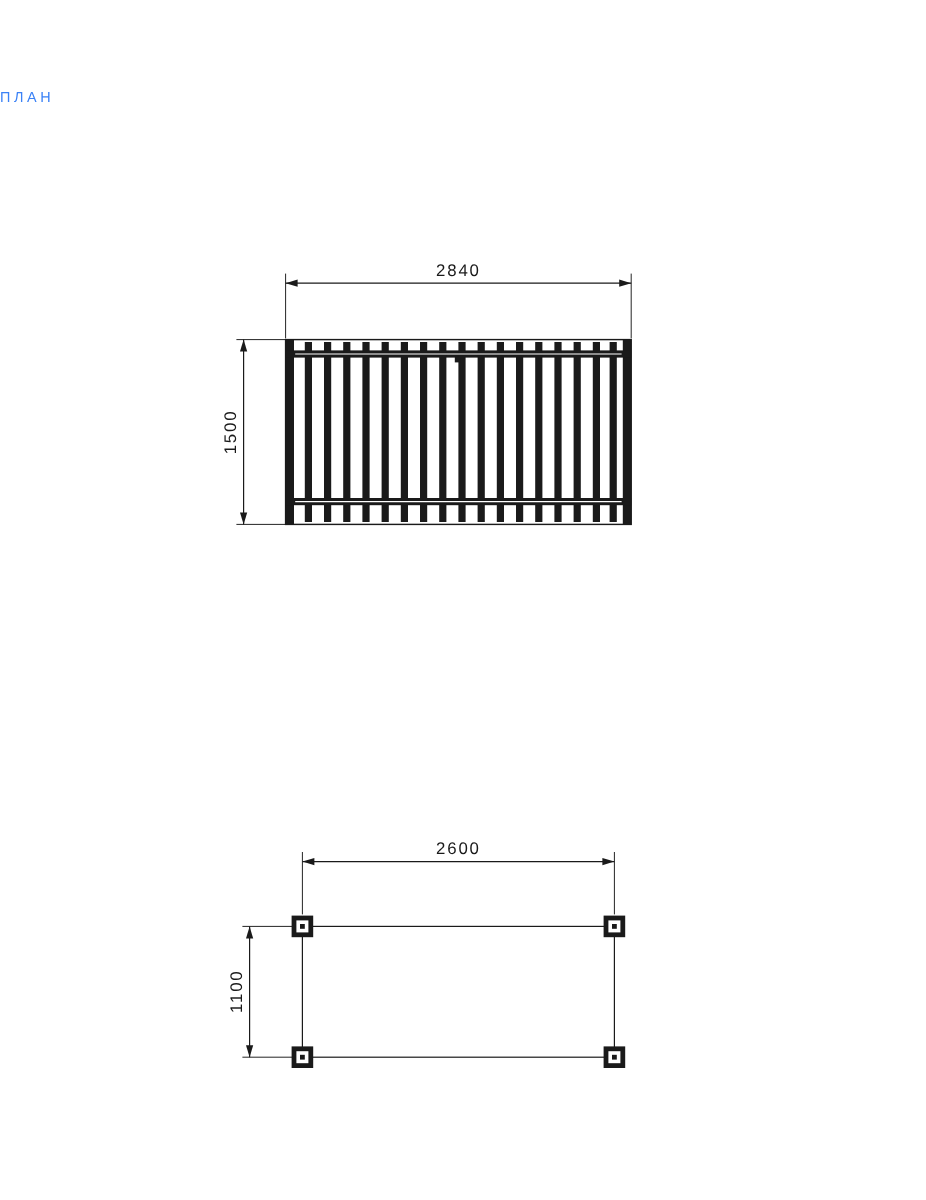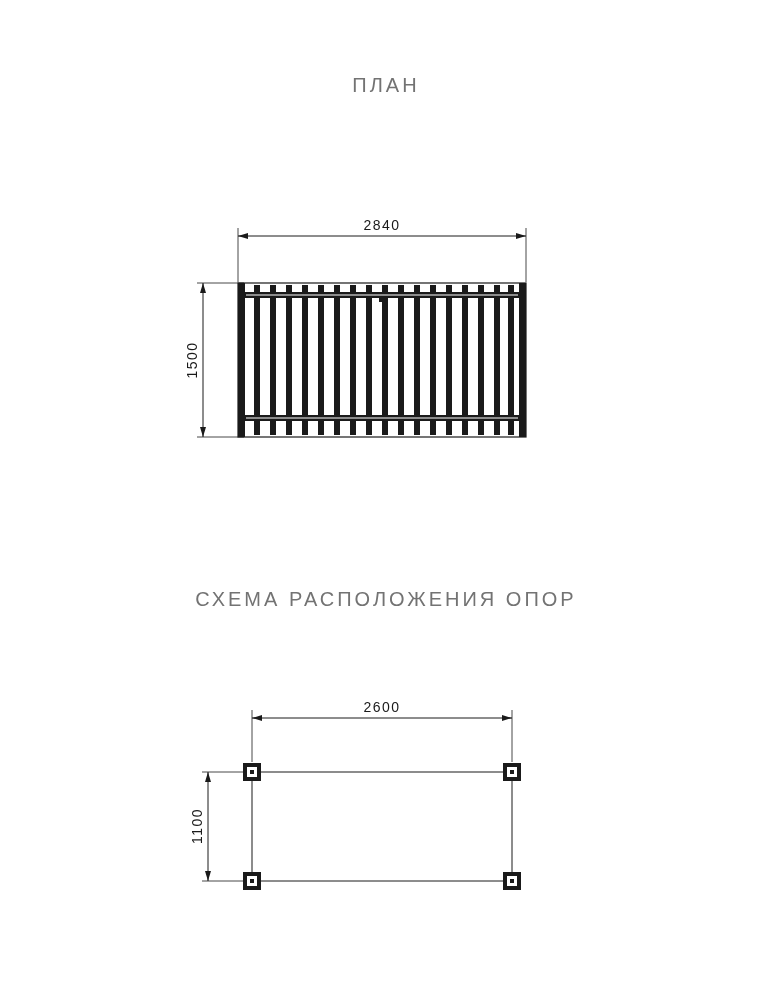--- a/index.html
+++ b/index.html
@@ -16,24 +16,23 @@
     overflow: hidden;
   }
   .sheet {
     position: absolute;
     left: 0; top: 0;
     width: 772px;
     height: 1000px;
   }
   .title {
     position: absolute;
-    text-align: center;
-    font-size: 20px;
+    font-size: 12px;
     letter-spacing: 3px;
-    color: #737373;
+    color: #3b82f6;
     white-space: nowrap;
   }
   #title-plan {
     left: 0;
     top: 74px;
     width: 772px;
   }
   #title-supports {
     left: 0;
     top: 588px;
@@ -53,21 +52,20 @@
     fill: #1a1a1a;
   }
 </style>
 </head>
 <body>
 
 <div class="sheet">
 
   <div class="title" id="title-plan">ПЛАН</div>
 
-  <div class="title" id="title-supports">СХЕМА РАСПОЛОЖЕНИЯ ОПОР</div>
 
   <svg class="drawing" viewBox="0 0 772 1000">
     <g stroke="#1a1a1a" fill="none" stroke-width="1">
 
       <g>
 
         <g>
           <line x1="238" y1="236" x2="526" y2="236" stroke-width="1"></line>
 
           <polygon points="238,236 248,233 248,239" fill="#1a1a1a" stroke="none"></polygon>

